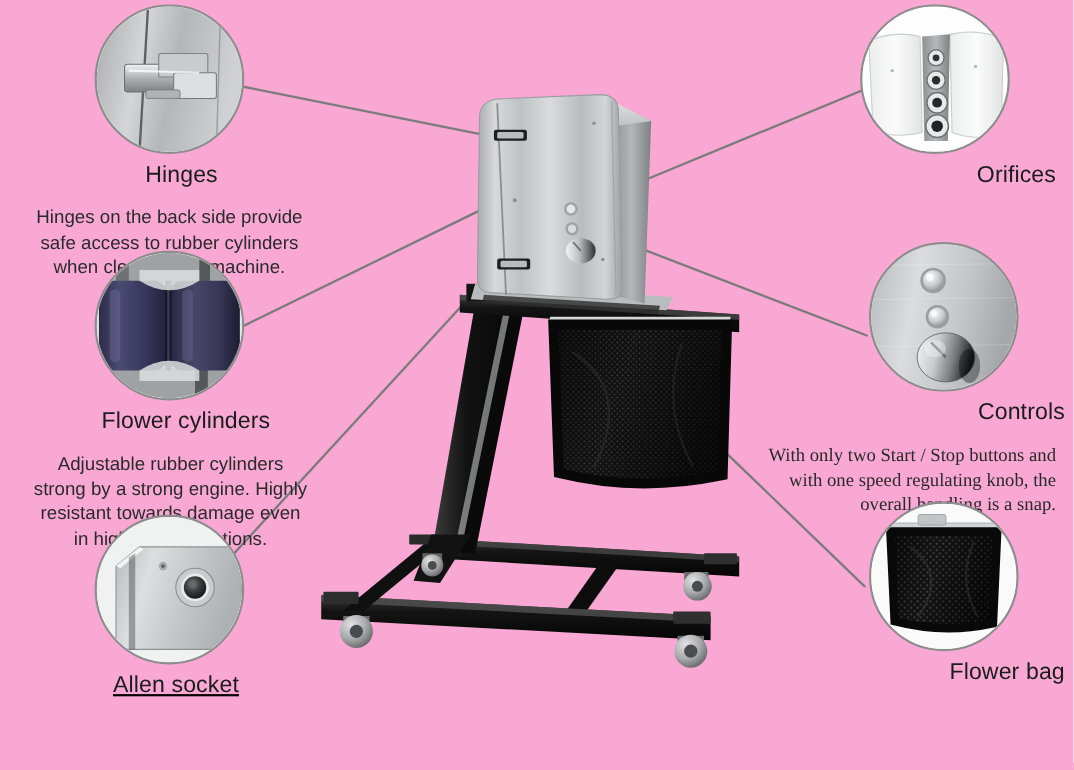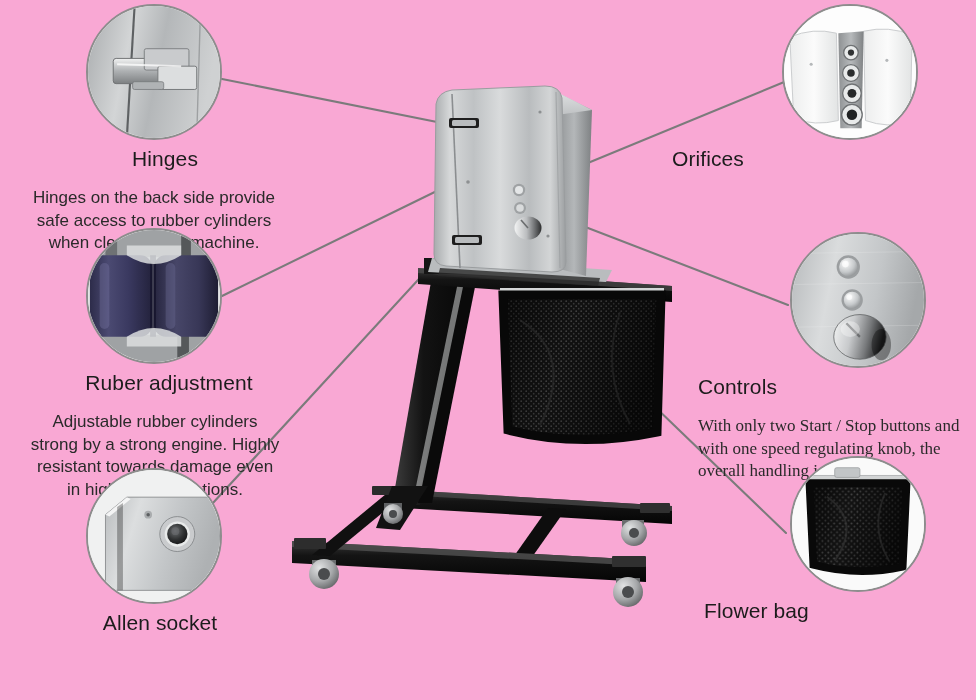--- a/index.html
+++ b/index.html
@@ -32,21 +32,21 @@
   #machine-layer   { z-index: 2; }
   #callout-layer   { z-index: 3; }
 
   
   .callout {
     position: absolute;
     width: 300px;
     text-align: center;
   }
   .callout.left  { text-align: center; }
-  .callout.right { text-align: left; }
+  .callout.right { text-align: right; }
 
   .thumb {
     width: 136px;
     height: 136px;
     border-radius: 50%;
     border: 2px solid #8d8d8d;
     margin: 0 auto;
     overflow: hidden;
     position: relative;
     background: #f2f2f2;
@@ -66,23 +66,23 @@
     font-size: 17px;
     color: #2a2a2a;
     line-height: 1.33;
     margin: 16px auto;
     max-width: 290px;
   }
 
   
   #callout-hinges        { left: 8px;   top: 4px;   }
   #callout-ruber         { left: 8px;   top: 228px; }
-  #callout-allen         { left: 8px;   top: 468px; }
+  #callout-allen         { left: 8px;   top: 468px; text-decoration: underline; }
   #callout-orifices      { left: 660px; top: 4px;   }
-  #callout-controls      { left: 668px; top: 232px; }
+  #callout-controls      { left: 668px; top: 220px; }
   #callout-flowerbag     { left: 668px; top: 456px; }
 
   #callout-hinges .thumb,
   #callout-ruber .thumb,
   #callout-allen .thumb   { margin-left: 78px; margin-right: auto; }
   #callout-orifices .thumb,
   #callout-controls .thumb,
   #callout-flowerbag .thumb { margin-left: 122px; margin-right: auto; }
 
   #callout-hinges .callout-desc   { max-width: 264px; margin-left: 14px; }
@@ -351,21 +351,21 @@
 
           <rect x="64" y="26" width="6" height="84" fill="#14132a" opacity="0.8"></rect>
 
           <rect x="12" y="34" width="10" height="68" rx="5" fill="#7a79a6" opacity="0.35"></rect>
           <rect x="80" y="34" width="10" height="68" rx="5" fill="#7a79a6" opacity="0.3"></rect>
 
           <path d="M40,26 Q68,44 96,26 L96,16 L40,16 Z" fill="#dcdedf" opacity="0.85"></path>
           <path d="M40,110 Q68,92 96,110 L96,120 L40,120 Z" fill="#dcdedf" opacity="0.85"></path>
         </svg>
       </div>
-      <div class="callout-title">Ruber adjustment</div>
+      <div class="callout-title">Flower cylinders</div>
       <div class="callout-desc">Adjustable rubber cylinders strong by a strong engine. Highly resistant towards damage even in high speed rotations.</div>
     </div>
 
     <div class="callout left" id="callout-allen">
       <div class="thumb">
         <svg viewBox="0 0 136 136">
           <defs>
             <linearGradient id="ag1" x1="0" y1="0" x2="1" y2="0.25">
               <stop offset="0" stop-color="#b9bcbe"></stop>
               <stop offset="0.3" stop-color="#dcdedf"></stop>

